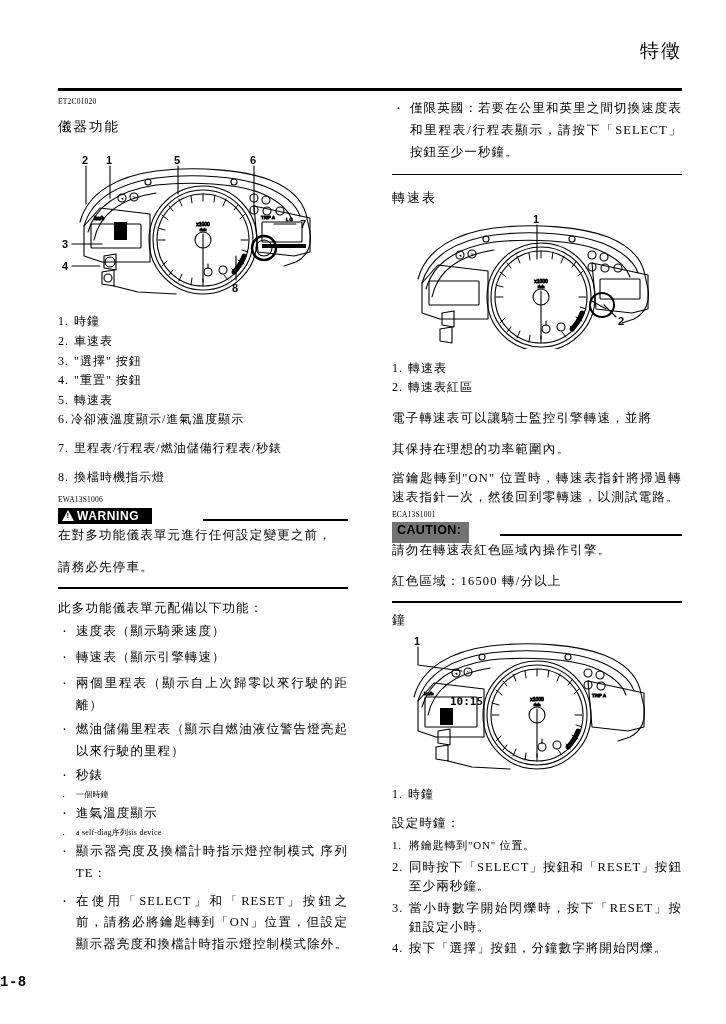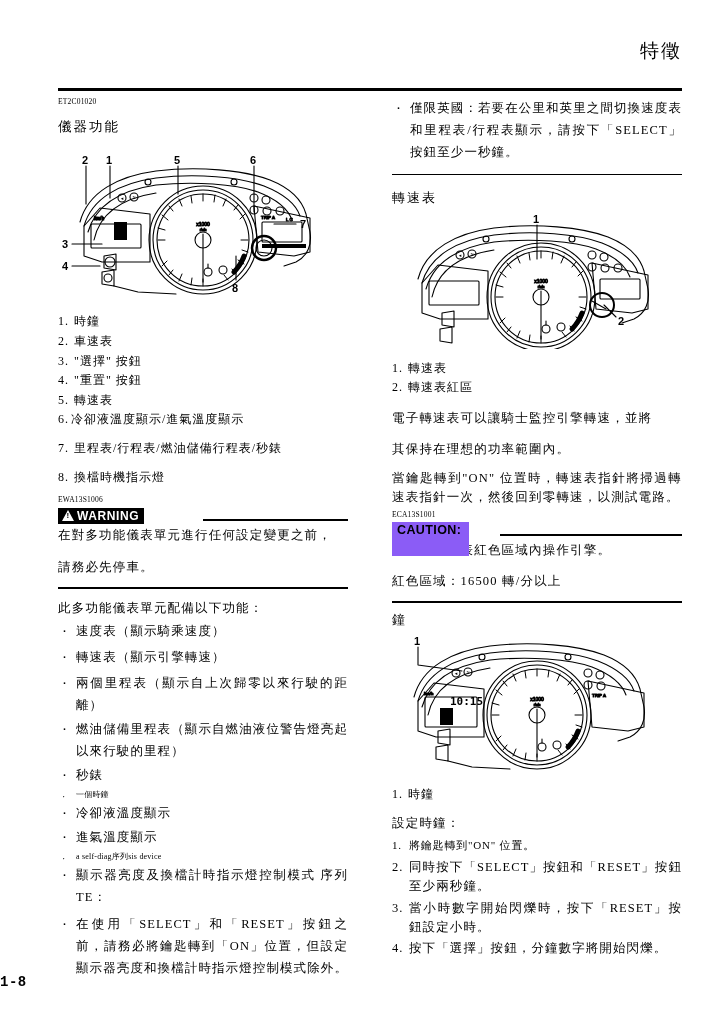--- a/index.html
+++ b/index.html
@@ -169,21 +169,21 @@
     height: 17px;
   }
   .warning-banner {
     display: inline-block;
     background: #000000;
     color: #ffffff;
     font-family: "Liberation Sans", sans-serif;
     font-weight: bold;
     font-size: 12px;
     letter-spacing: .6px;
-    padding: 1px 5px 1px 4px;
+    padding: 1px 13px 1px 4px;
     vertical-align: middle;
     line-height: 14px;
   }
   .warn-tri {
     display: inline-block;
     width: 0; height: 0;
     border-left: 6px solid transparent;
     border-right: 6px solid transparent;
     border-bottom: 11px solid #ffffff;
     vertical-align: -1px;
@@ -196,27 +196,27 @@
     left: -1.6px;
     top: 1px;
     color: #000;
     font-size: 8px;
     font-weight: bold;
     line-height: 10px;
     font-family: "Liberation Sans", sans-serif;
   }
   .caution-banner {
     display: inline-block;
-    background: #8b5cf6;
+    background: #737373;
     color: #000000;
     font-family: "Liberation Sans", sans-serif;
     font-weight: bold;
     font-size: 12.5px;
     letter-spacing: .4px;
-    padding: 1px 8px 18px 5px;
+    padding: 1px 8px 5px 5px;
     line-height: 15px;
   }
   .banner-rule {
     position: absolute;
     right: 0;
     bottom: 1px;
     height: 2px;
     background: #000;
   }
   .rule-full {
@@ -394,21 +394,20 @@
 
     <p class="body-text tight">此多功能儀表單元配備以下功能：</p>
 
     <ul class="bullets">
       <li class="spaced">速度表（顯示騎乘速度）</li>
       <li class="spaced">轉速表（顯示引擎轉速）</li>
       <li class="spaced">兩個里程表（顯示自上次歸零以來行駛的距離）</li>
       <li>燃油儲備里程表（顯示自燃油液位警告燈亮起以來行駛的里程）</li>
       <li>秒錶</li>
       <li class="tinytext">一個時鐘</li>
-      <li>冷卻液溫度顯示</li>
       <li>進氣溫度顯示</li>
       <li class="tinytext">a self-diag序列sis device</li>
       <li>顯示器亮度及換檔計時指示燈控制模式 序列TE：</li>
     </ul>
 
     <ul class="bullets">
       <li>在使用「SELECT」和「RESET」按鈕之前，請務必將鑰匙轉到「ON」位置，但設定顯示器亮度和換檔計時指示燈控制模式除外。</li>
     </ul>
 
   </div>

